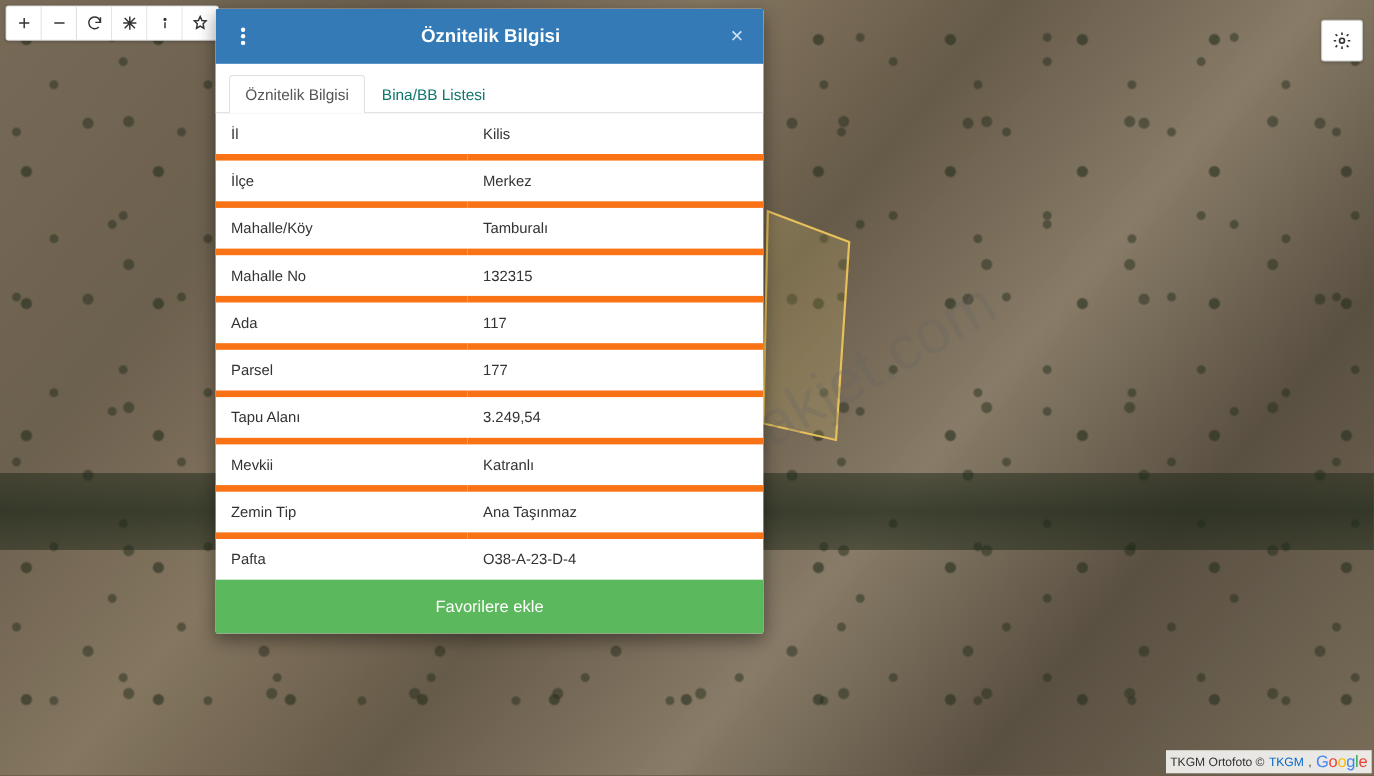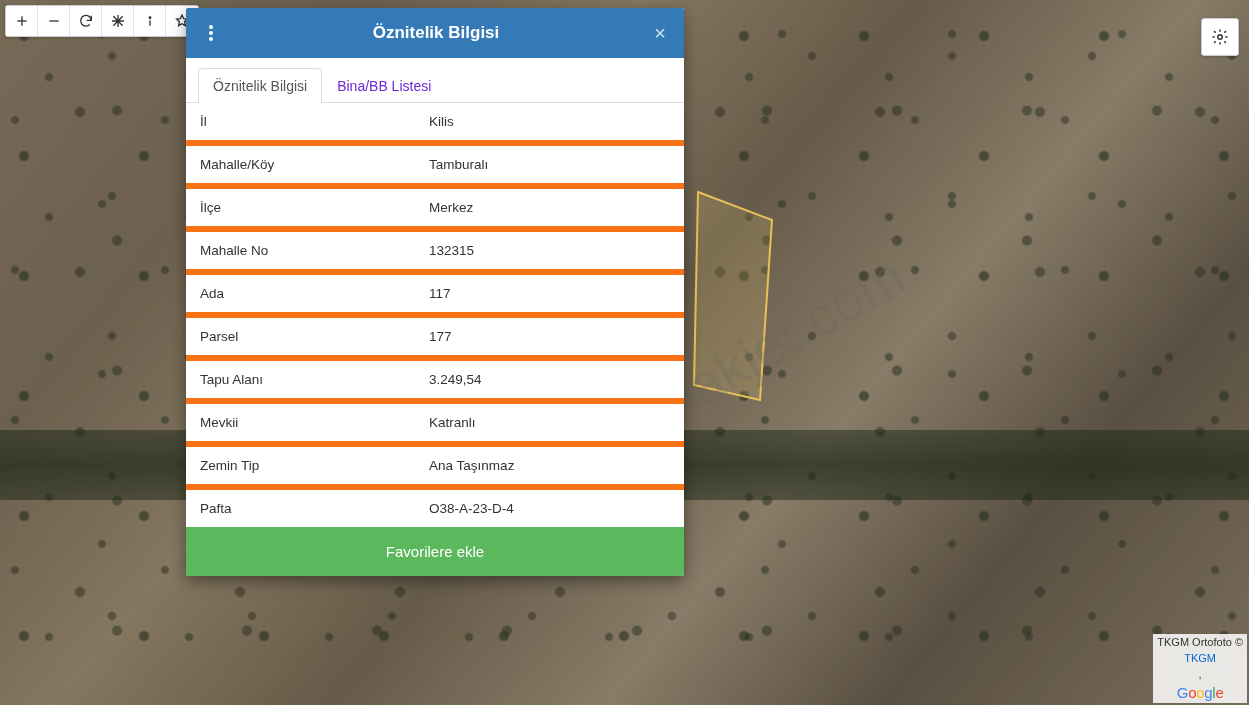--- a/index.html
+++ b/index.html
@@ -114,21 +114,21 @@
     color: rgba(100,100,100,0.25);
     font-weight: 400;
     white-space: nowrap;
     z-index: 3;
     pointer-events: none;
   }
 
   
   .panel {
     position: absolute;
-    left: 186px;
+    left: 196px;
     top: 8px;
     width: 498px;
     background: #fff;
     box-shadow: 0 5px 15px rgba(0,0,0,0.4);
     z-index: 10;
     border-radius: 2px;
     overflow: hidden;
   }
   .panel-header {
     background: #337ab7;
@@ -163,21 +163,21 @@
   .tabs {
     display: flex;
     border-bottom: 1px solid #ddd;
     padding: 10px 12px 0 12px;
     background: #fff;
   }
   .tab {
     padding: 9px 14px;
     font-size: 14px;
     cursor: pointer;
-    color: #6d28d9;
+    color: #0f766e;
     border: 1px solid transparent;
     border-bottom: none;
     margin-bottom: -1px;
     border-top-left-radius: 4px;
     border-top-right-radius: 4px;
   }
   .tab.active {
     color: #555;
     background: #fff;
     border-color: #ddd #ddd #fff #ddd;
@@ -219,21 +219,20 @@
     right: 2px;
     bottom: 2px;
     background: rgba(255,255,255,0.85);
     font-size: 11px;
     padding: 2px 4px;
     color: #333;
     display: flex;
     align-items: center;
     gap: 4px;
     z-index: 5;
-    flex-direction: column;
   }
   .attrib .tkgm-link { color: #0066cc; }
   .google-logo {
     font-family: Arial, sans-serif;
     font-size: 15px;
     font-weight: 500;
     letter-spacing: -0.3px;
     text-align: right;
   }
   .google-logo .g1 { color:#4285F4; }
@@ -321,26 +320,26 @@
     <div class="tab">Bina/BB Listesi</div>
   </div>
 
   <table class="table">
     <tbody>
       <tr>
           <td class="key">İl</td>
           <td>Kilis</td>
         </tr>
       <tr>
+          <td class="key">İlçe</td>
+          <td>Merkez</td>
+        </tr>
+      <tr>
           <td class="key">Mahalle/Köy</td>
           <td>Tamburalı</td>
-        </tr>
-      <tr>
-          <td class="key">İlçe</td>
-          <td>Merkez</td>
         </tr>
       <tr>
           <td class="key">Mahalle No</td>
           <td>132315</td>
         </tr>
       <tr>
           <td class="key">Ada</td>
           <td>117</td>
         </tr>
       <tr>

